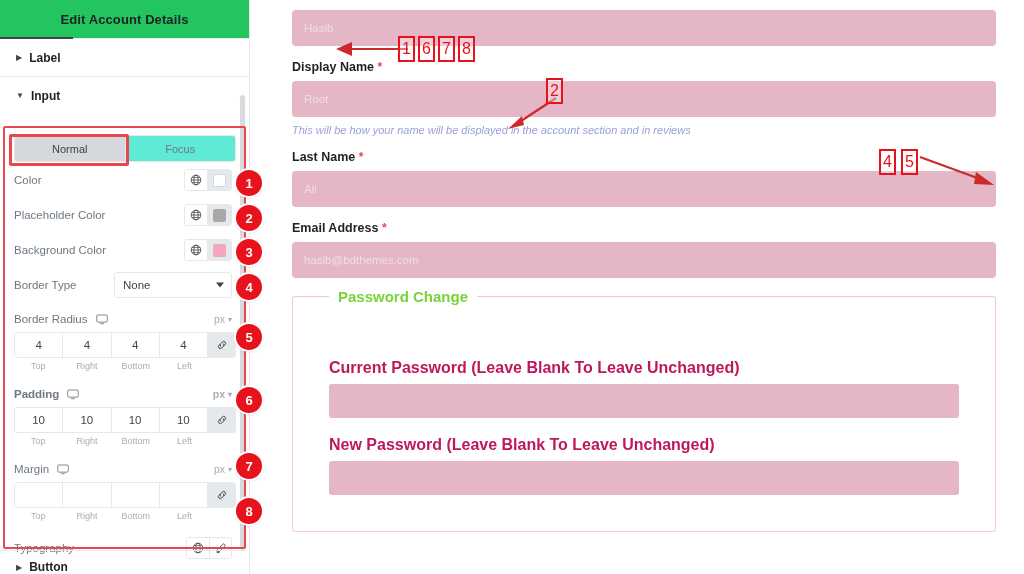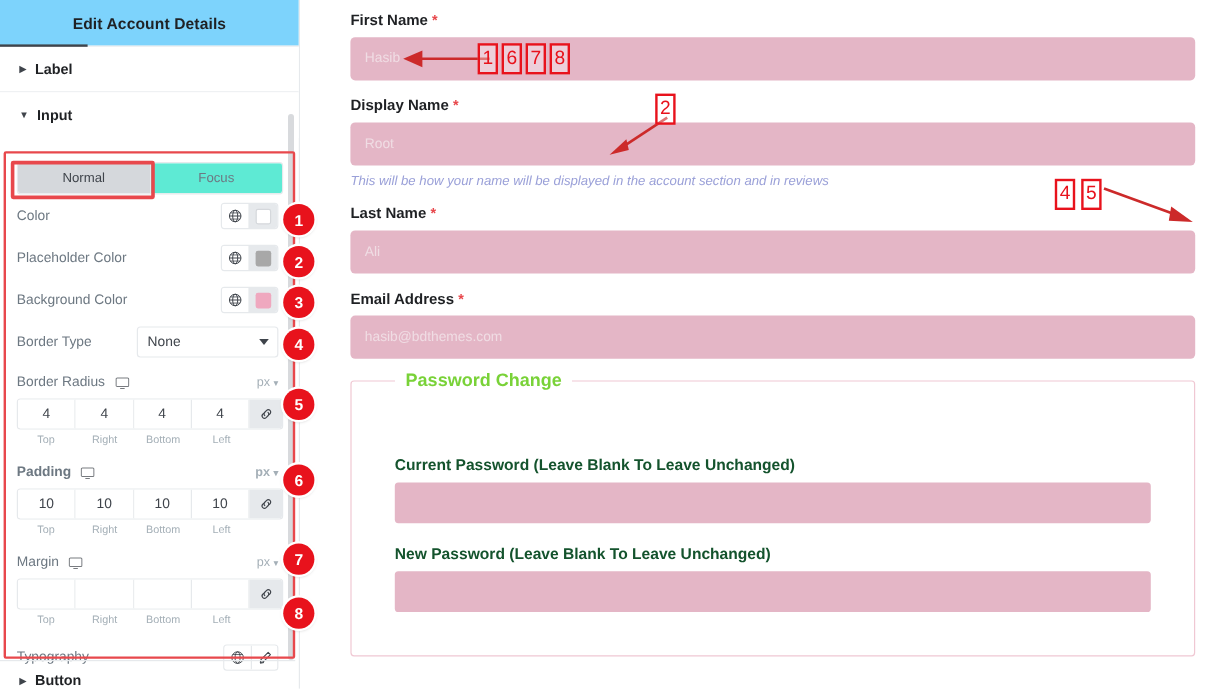--- a/index.html
+++ b/index.html
@@ -14,21 +14,21 @@
   
   .panel {
     position: absolute; left: 0; top: 0;
     width: 250px; height: 574px;
     background: #ffffff;
     border-right: 1px solid #e6e9ec;
     overflow: hidden;
   }
   .panel-header {
     height: 38px; display: flex; align-items: center; justify-content: center;
-    background: #7dd3fc;
+    background: #22c55e;
   }
   .panel-title {
     font-size: 13px; font-weight: bold; color: #1f2124; letter-spacing: .1px;
   }
   .tab-underline {
     position: absolute; left: 0; top: 37px; width: 73px; height: 2px;
     background: #3f444b;
   }
   .panel-divider { height: 1px; background: #e6e9ec; width:100%; }
 
@@ -160,21 +160,21 @@
 
   fieldset.pwd {
     margin-top: 4px; border: 1px solid #f0c8d3; border-radius: 3px;
     padding: 14px 36px 18px 36px; width: 100%;
   }
   fieldset.pwd legend {
     padding: 0 9px; font-size: 15px; font-weight: bold; color: #7ed321;
     color: #79d238;
   }
   .pwd-spacer { height: 40px; }
-  .pwd-label { font-size: 13px; font-weight: bold; color: #14532d; margin-bottom: 7px; }
+  .pwd-label { font-size: 16px; font-weight: bold; color: #be185d; margin-bottom: 7px; }
   .pwd-field {
     width: 100%; height: 34px; background: #e4b6c6; border-radius: 3px;
   }
   .pwd-block { margin-bottom: 18px; }
 
   
   .num-badge {
     position: absolute; width: 26px; height: 26px; border-radius: 50%;
     background: #e8121c; color: #fff; font-size: 13px; font-weight: bold;
     display: flex; align-items: center; justify-content: center;
@@ -418,24 +418,20 @@
 
     <div class="panel-scroll"></div>
   </div>
 
   <div class="redbox"></div>
   <div class="redbox-tabs"></div>
 
   <div class="preview">
 
     <div class="field-block">
-      <div class="field-label">
-        <span>First Name</span>
-        <span class="req">*</span>
-      </div>
       <div class="pinkfield">
         <span class="ph">Hasib</span>
       </div>
     </div>
 
     <div class="field-block">
       <div class="field-label">
         <span>Display Name</span>
         <span class="req">*</span>
       </div>

